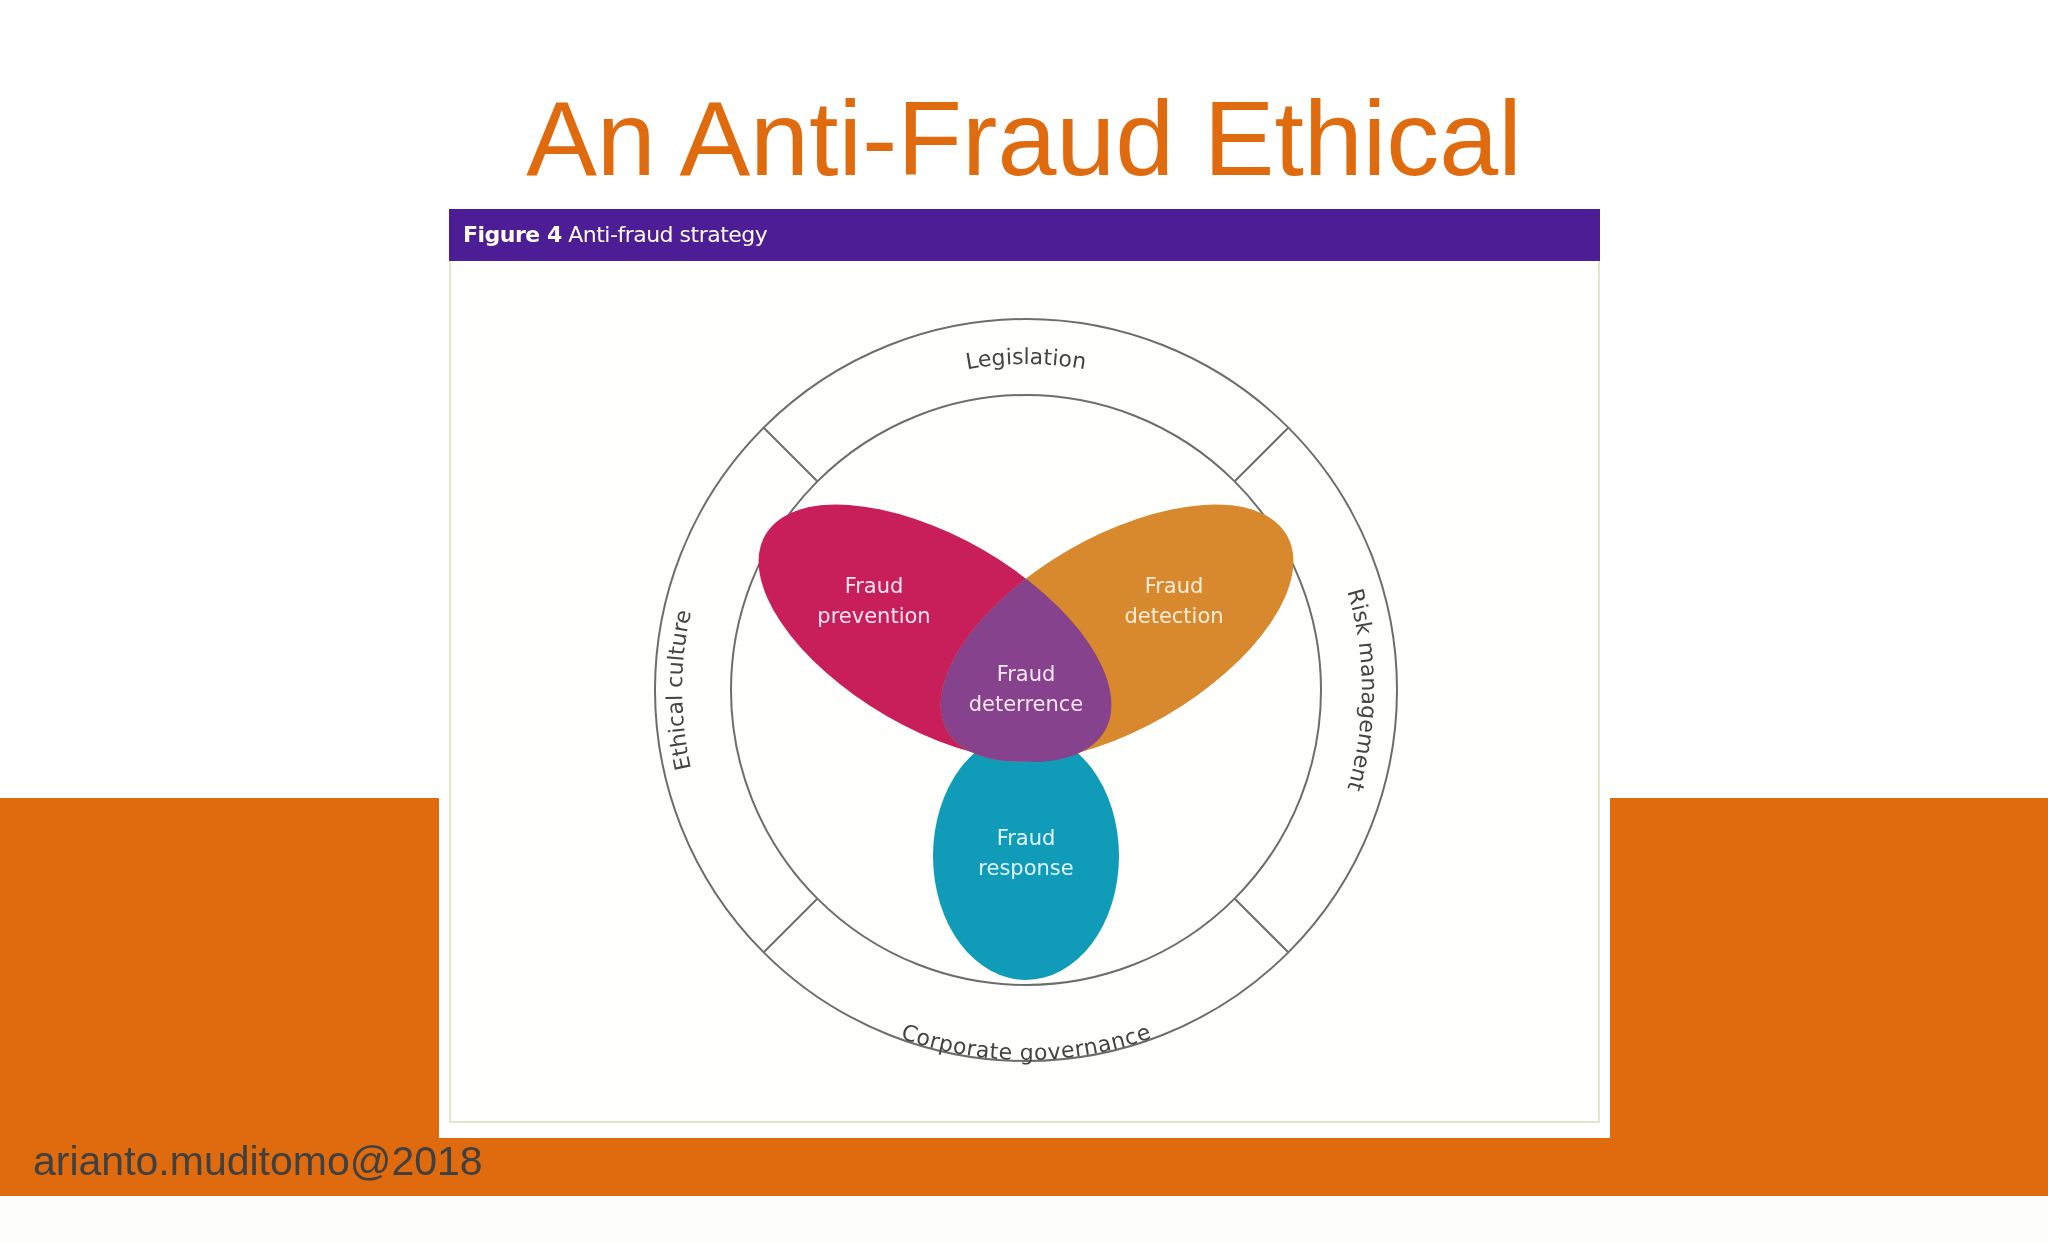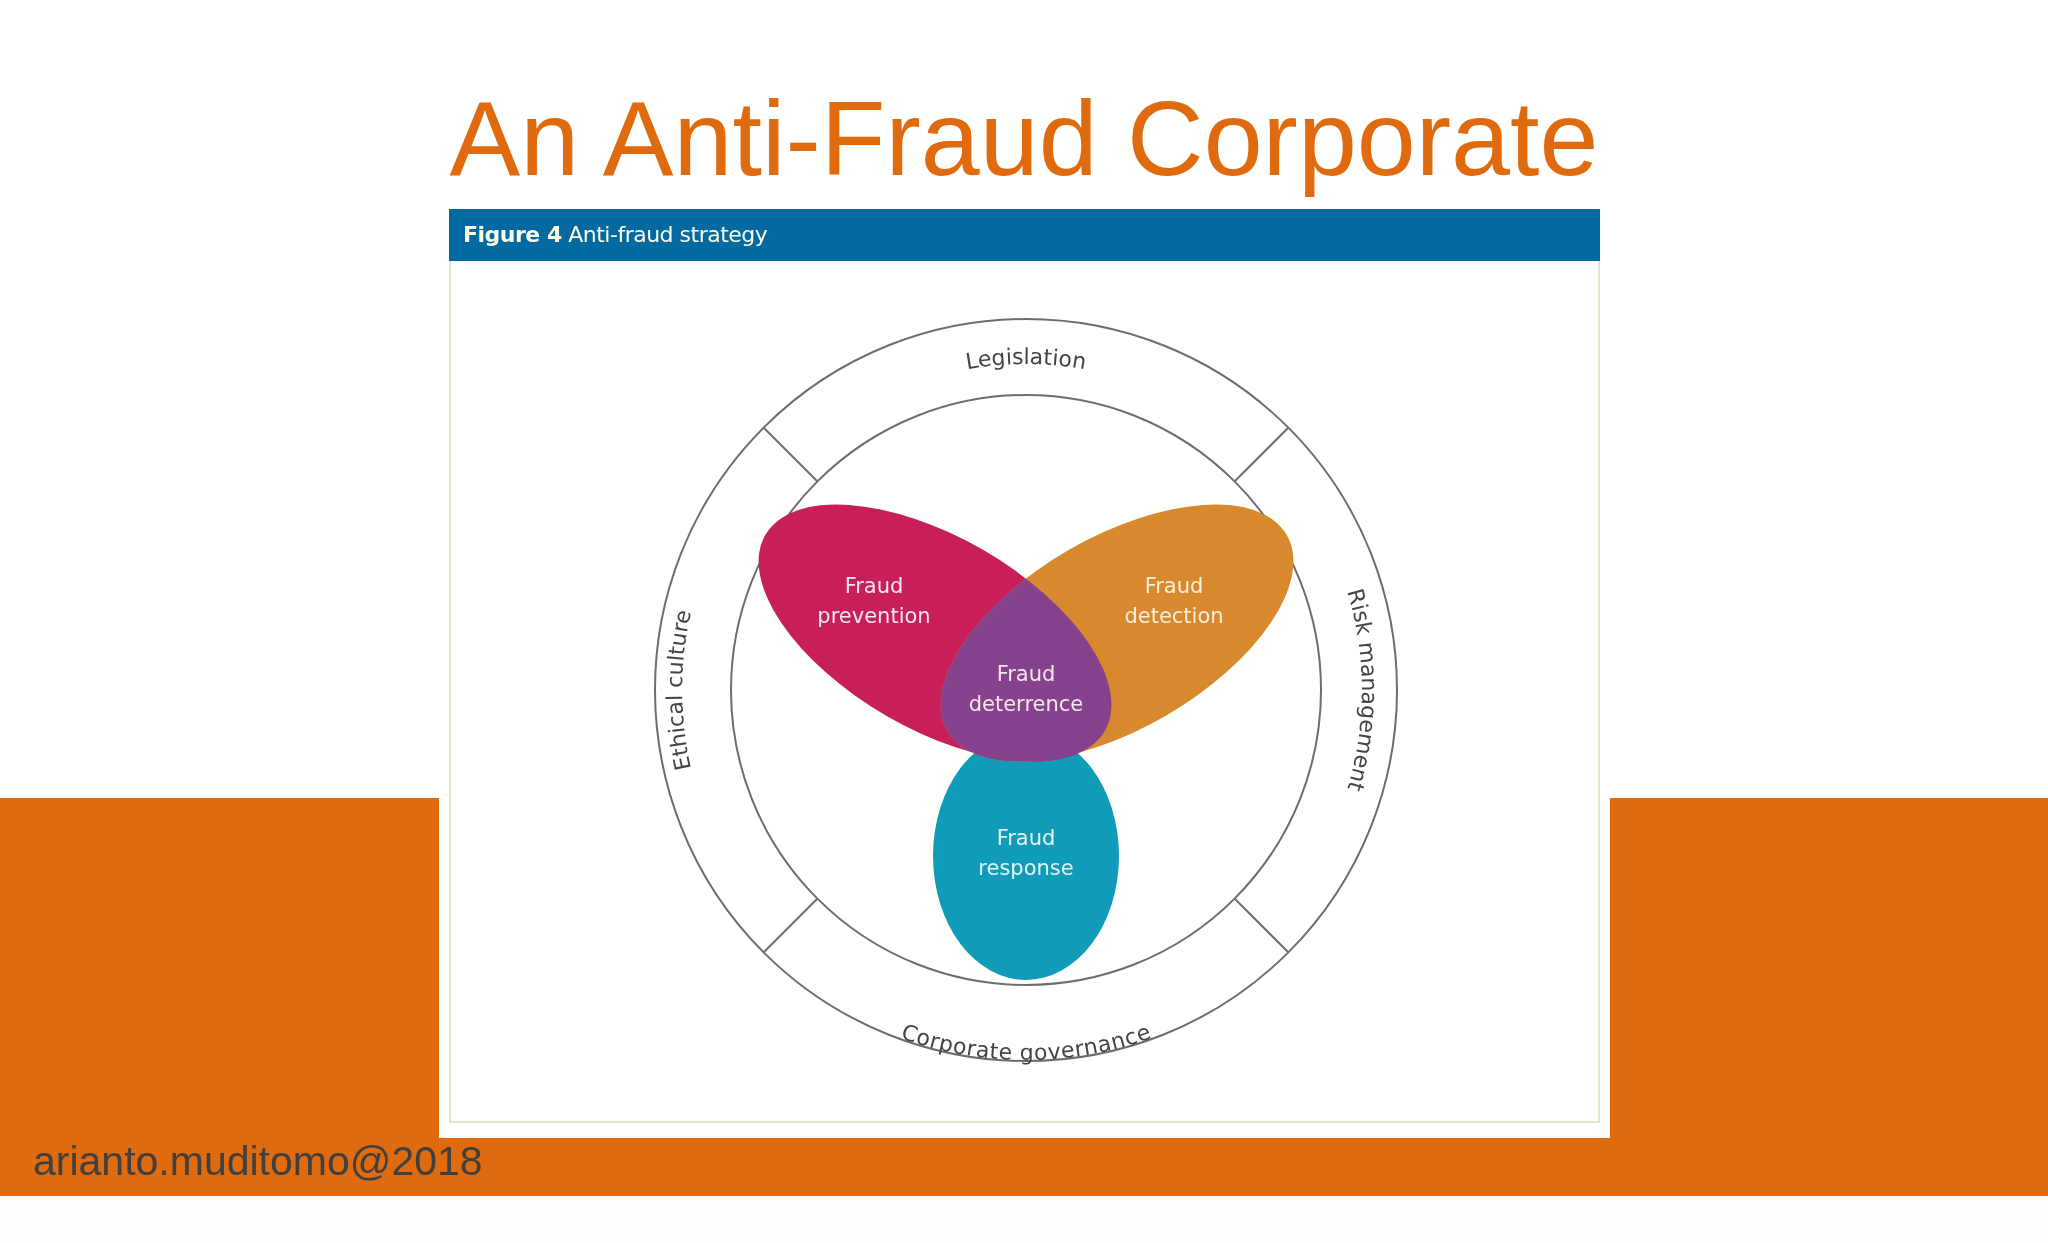--- a/index.html
+++ b/index.html
@@ -1,34 +1,34 @@
 <!DOCTYPE html>
 <html><head>
 <meta charset="utf-8">
 <style>
   html,body{margin:0;padding:0;}
   body{width:2048px;height:1243px;position:relative;background:#ffffff;overflow:hidden;font-family:"Liberation Sans",sans-serif;}
   .band{position:absolute;left:0;top:798px;width:2048px;height:398px;background:#e06b0e;}
   .bottom-strip{position:absolute;left:0;top:1196px;width:2048px;height:47px;background:#fdfdfb;}
   .title{position:absolute;left:0;top:78px;width:2048px;text-align:center;color:#e06b0e;font-size:106px;line-height:120px;font-family:"Liberation Sans",sans-serif;}
   .figure{position:absolute;left:439px;top:209px;width:1171px;height:929px;background:#ffffff;}
-  .fig-header{position:absolute;left:10px;top:0;width:1151px;height:52px;background:#0369a1;}
+  .fig-header{position:absolute;left:10px;top:0;width:1151px;height:52px;background:#4c1d95;}
   .fig-caption{position:absolute;left:14px;top:13px;color:#fbfbe8;font-size:22px;font-family:"DejaVu Sans",sans-serif;letter-spacing:-0.5px;}
   .fig-caption b{font-weight:bold;}
   .fig-body{position:absolute;left:10px;top:52px;width:1147px;height:860px;border:2px solid #e4e4c8;border-top:none;background:#fffffe;}
   .diagram{position:absolute;left:0;top:0;}
   .watermark{position:absolute;left:33px;top:1138px;font-size:41px;color:#404040;font-family:"Liberation Sans",sans-serif;}
 </style>
 </head>
 <body>
 
 <div class="band"></div>
 <div class="bottom-strip"></div>
 
-<div class="title">An Anti-Fraud Corporate</div>
+<div class="title">An Anti-Fraud Ethical</div>
 
 <div class="figure">
   <div class="fig-header">
     <div class="fig-caption">
       <b>Figure 4</b>
       <span>Anti-fraud strategy</span>
     </div>
   </div>
   <div class="fig-body"></div>
 

